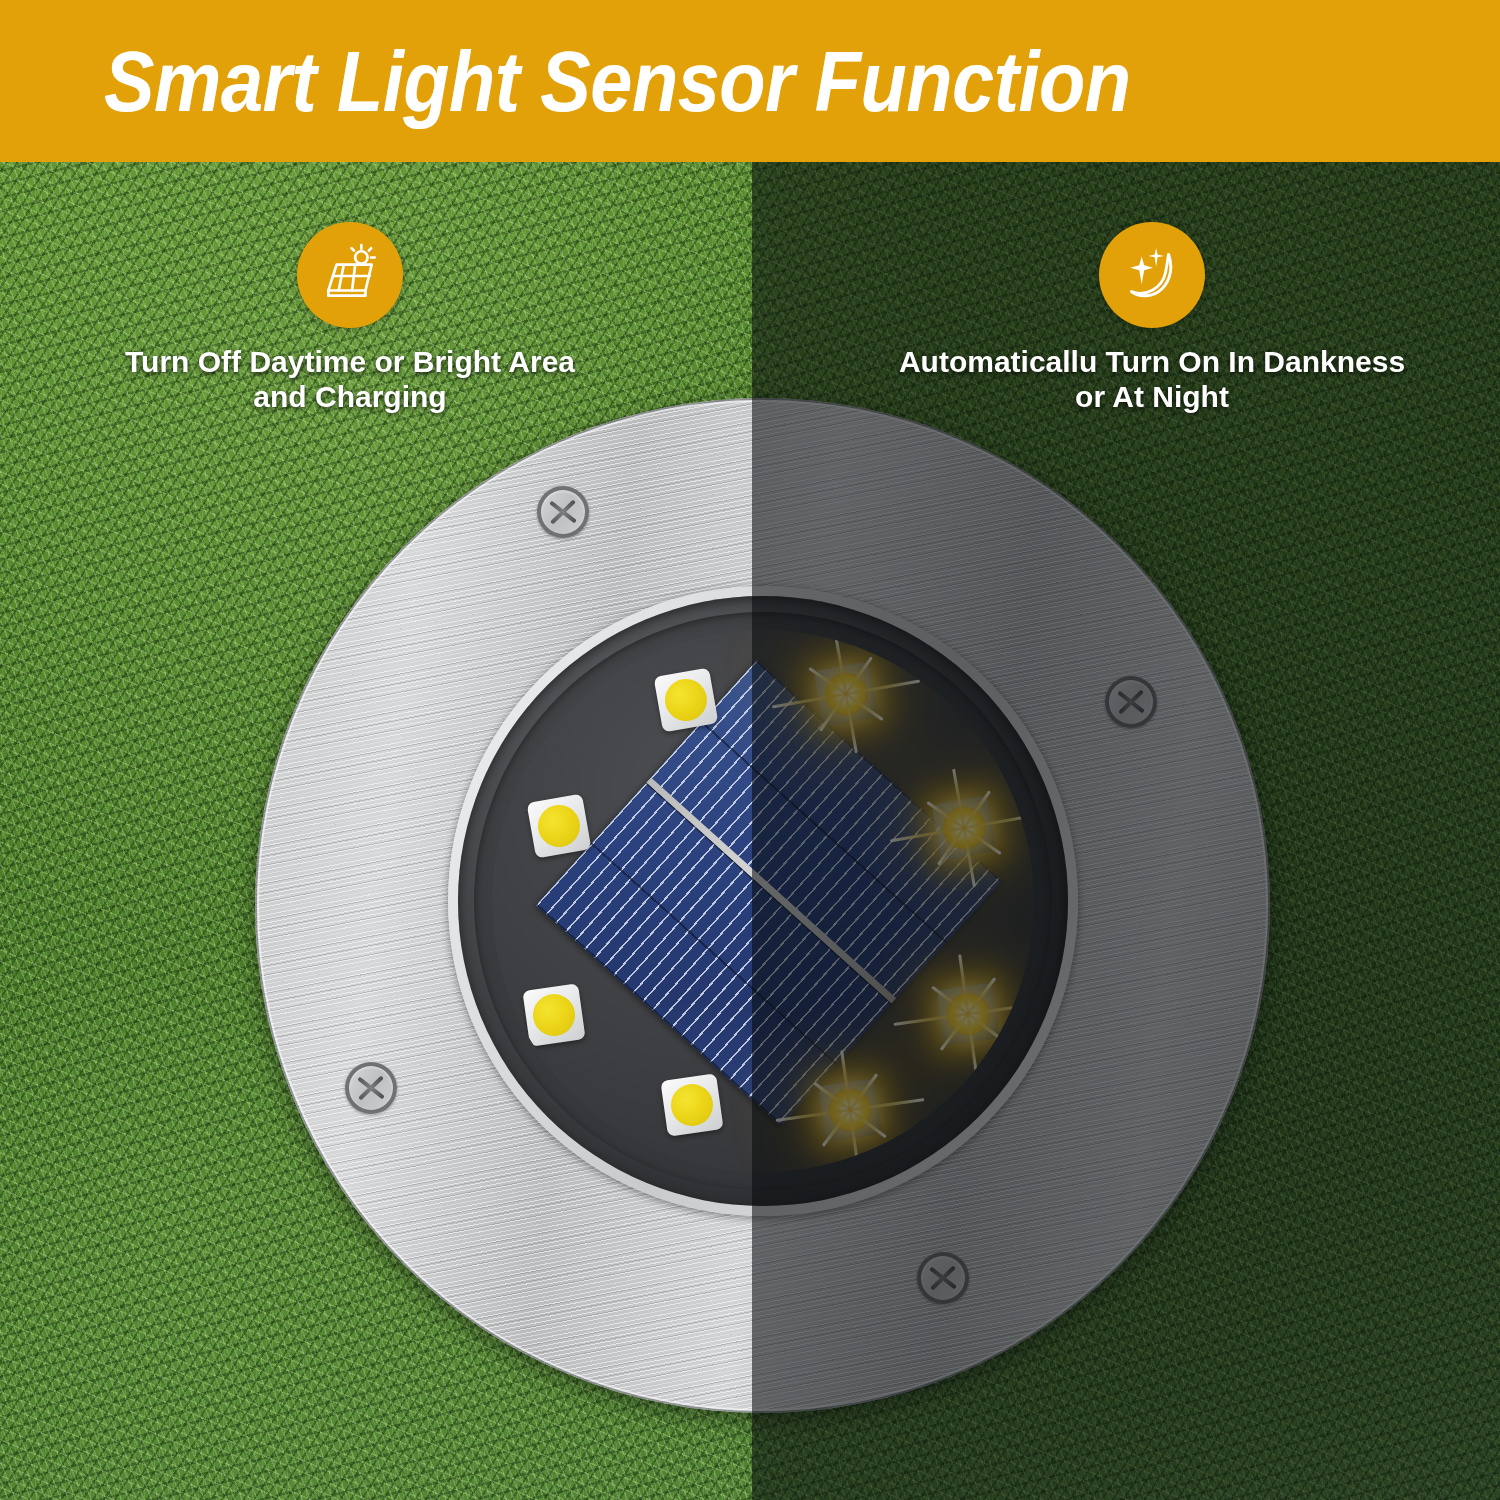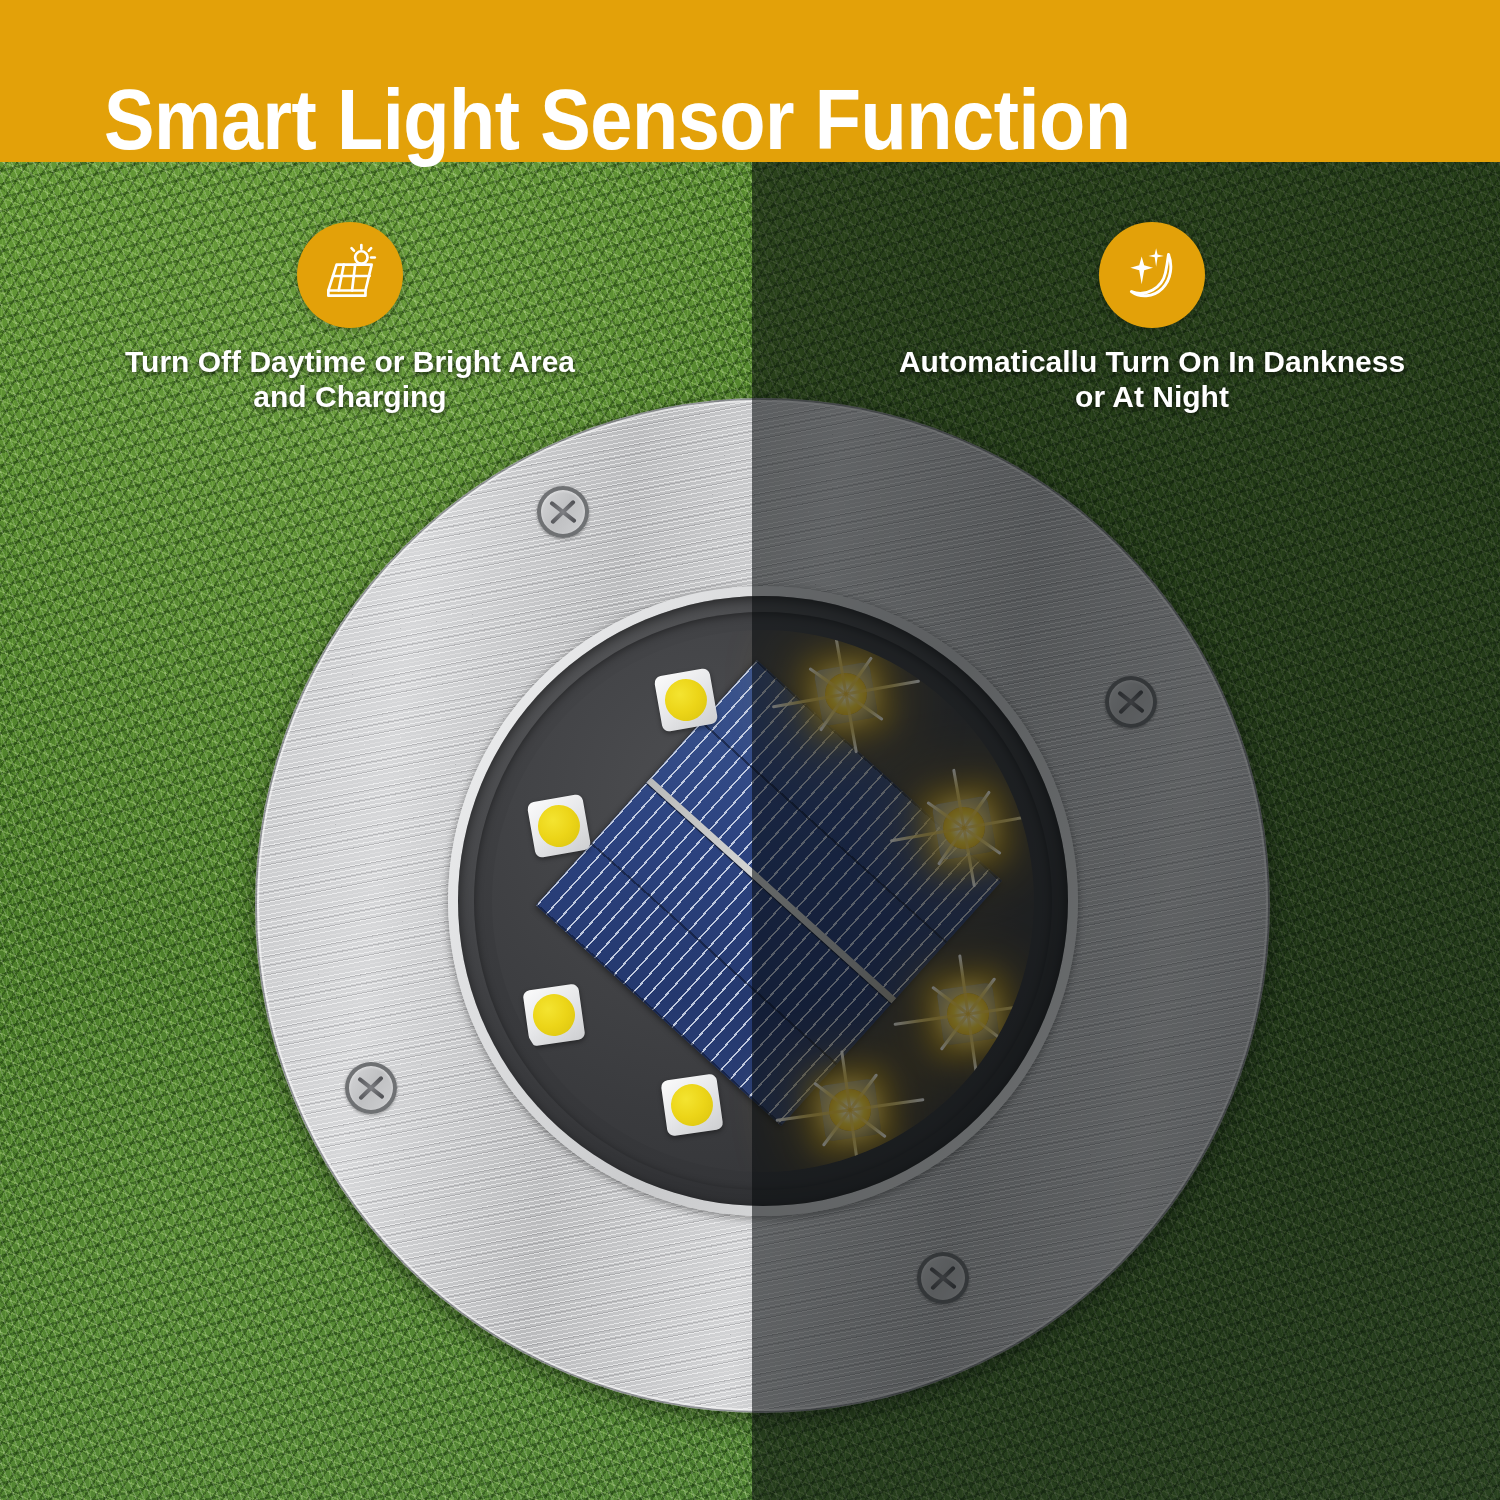--- a/index.html
+++ b/index.html
@@ -4,21 +4,21 @@
 <style>
   html,body{margin:0;padding:0;background:#000;}
   body{width:1500px;height:1500px;overflow:hidden;font-family:"Liberation Sans",sans-serif;}
 
   #page{position:relative;width:1500px;height:1500px;overflow:hidden;background:#1b2a11;}
 
   
   #banner{
     position:absolute;left:0;top:0;width:1500px;height:162px;
     background:#e3a109;z-index:60;
-    display:flex;align-items:flex-end;
+    display:flex;align-items:center;font-style:italic;
   }
   #banner-title{
     color:#ffffff;
     font-family:"Liberation Sans",sans-serif;
     font-weight:bold;
     font-size:86px;
     line-height:1;
     letter-spacing:-0.5px;
     transform:scaleX(0.88);
     transform-origin:left center;

